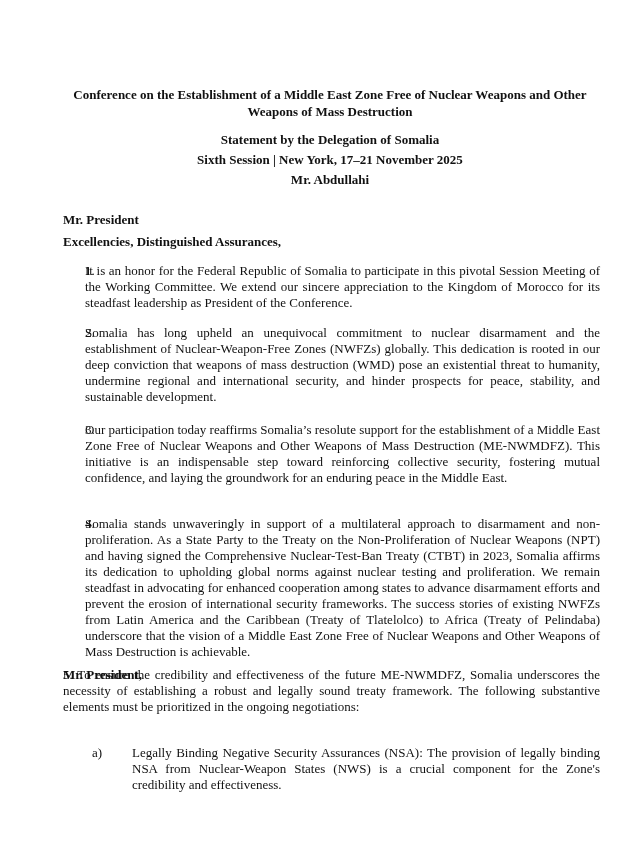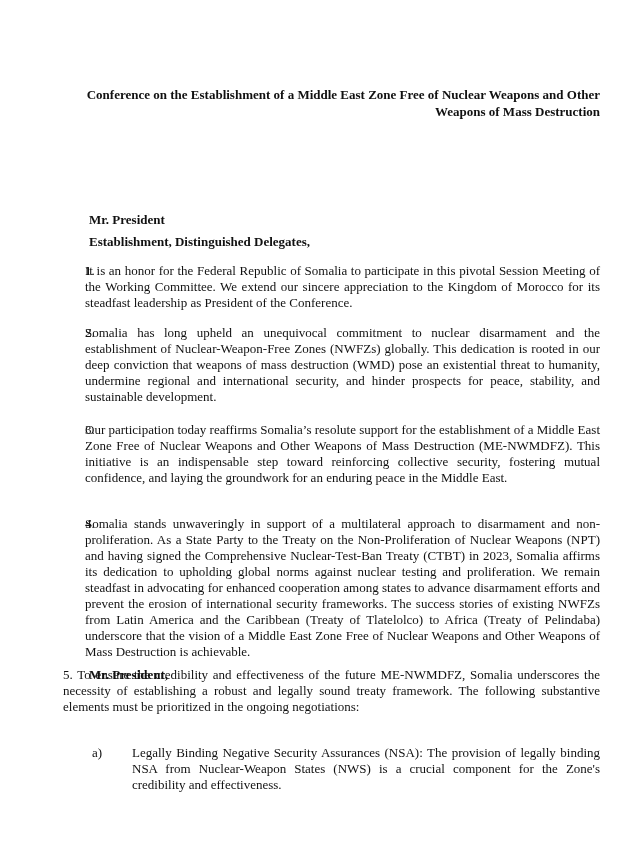--- a/index.html
+++ b/index.html
@@ -20,41 +20,40 @@
       left: 0;
       top: 0;
       width: 632px;
       height: 850px;
       background: #ffffff;
     }
     .header-block {
       position: absolute;
       left: 60px;
       width: 540px;
-      text-align: right;
+      text-align: center;
       font-weight: bold;
       font-size: 13px;
       line-height: 17px;
     }
     .title {
       top: 86px;
     }
     .subtitle {
       font-size: 13px;
       line-height: 20px;
     }
     .sub1 { top: 130px; }
     .salutation {
       position: absolute;
       left: 63px;
       font-weight: bold;
       font-size: 13px;
       line-height: 17px;
       white-space: nowrap;
-      margin-left: 26px;
     }
     .sal1 { top: 211px; }
     .sal2 { top: 233px; }
     .sal3 { top: 666px; }
 
     .item {
       position: absolute;
       left: 85px;
       width: 515px;
       font-size: 13px;
@@ -101,23 +100,28 @@
       text-align: justify;
     }
   </style>
 </head>
 <body>
 
 <div class="page">
 
   <div class="header-block title">Conference on the Establishment of a Middle East Zone Free of Nuclear Weapons and Other Weapons of Mass Destruction</div>
 
+  <div class="header-block subtitle sub1">
+    <div>Statement by the Delegation of Somalia</div>
+    <div>Sixth Session | New York, 17–21 November 2025</div>
+    <div>Mr. Abdullahi</div>
+  </div>
 
   <div class="salutation sal1">Mr. President</div>
-  <div class="salutation sal2">Establishment, Distinguished Delegates,</div>
+  <div class="salutation sal2">Excellencies, Distinguished Assurances,</div>
 
   <div class="item item1">
     <span class="num">1.</span>
     <div class="text">It is an honor for the Federal Republic of Somalia to participate in this pivotal Session Meeting of the Working Committee. We extend our sincere appreciation to the Kingdom of Morocco for its steadfast leadership as President of the Conference.</div>
   </div>
 
   <div class="item item2">
     <span class="num">2.</span>
     <div class="text">Somalia has long upheld an unequivocal commitment to nuclear disarmament and the establishment of Nuclear-Weapon-Free Zones (NWFZs) globally. This dedication is rooted in our deep conviction that weapons of mass destruction (WMD) pose an existential threat to humanity, undermine regional and international security, and hinder prospects for peace, stability, and sustainable development.</div>
   </div>

